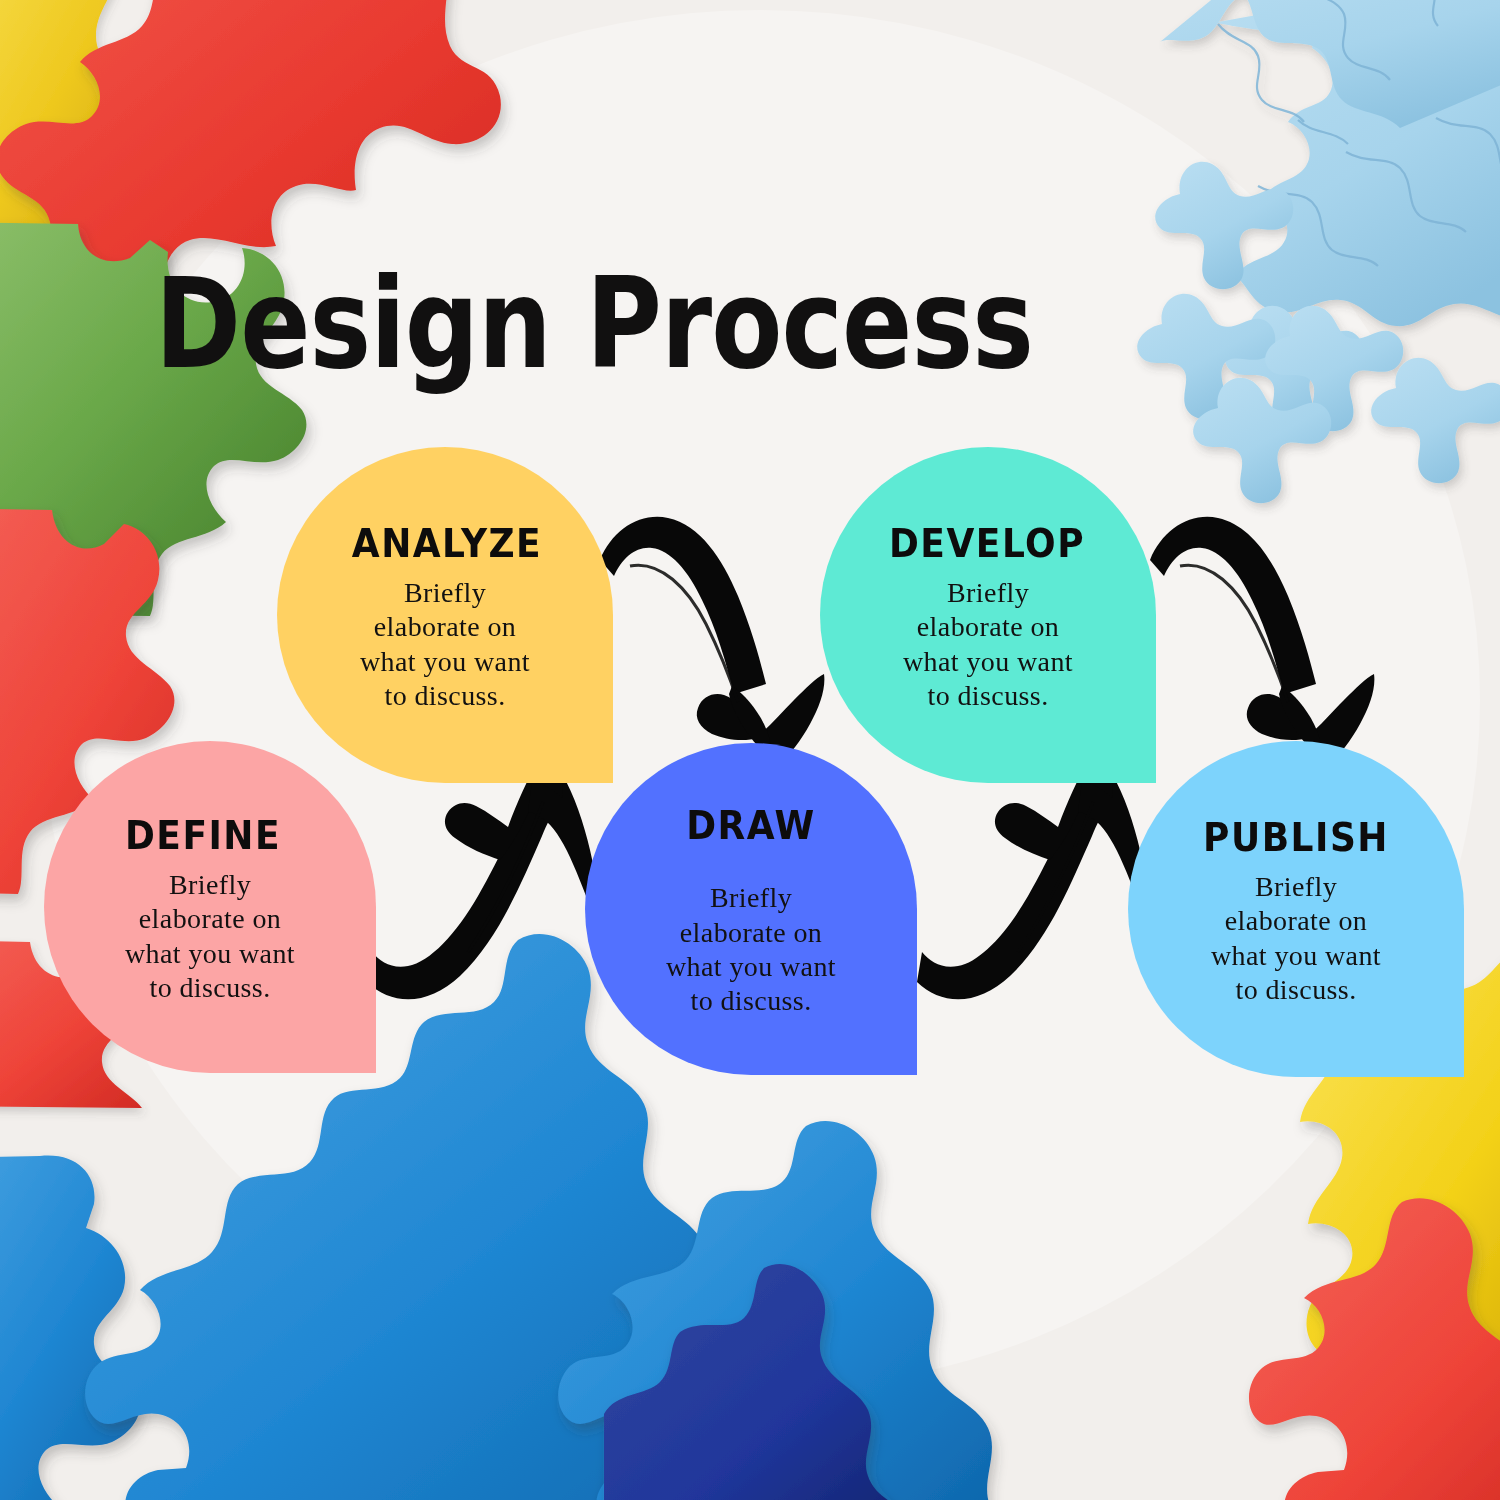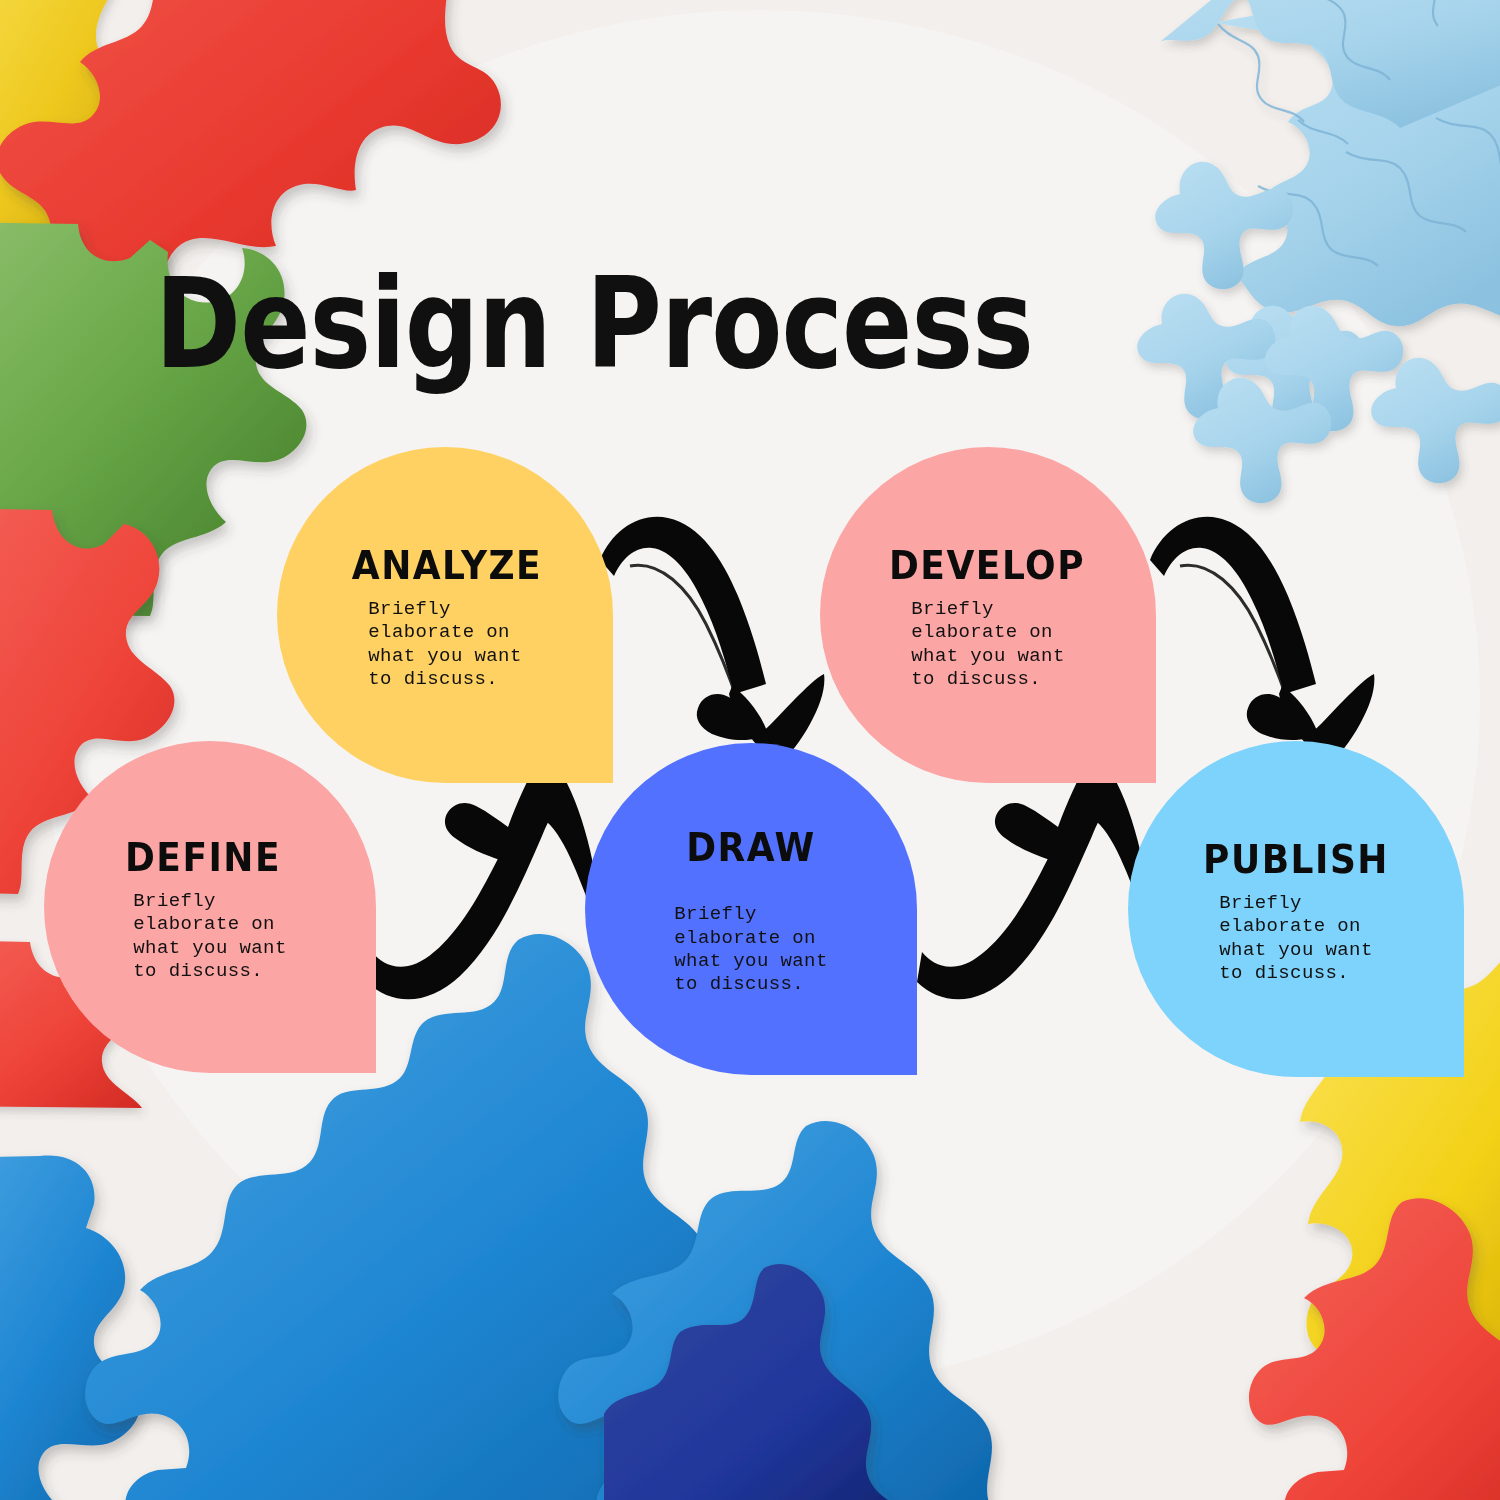--- a/index.html
+++ b/index.html
@@ -34,42 +34,42 @@
   }
 
   
   #arrows { position:absolute; inset:0; z-index:6; }
 
   
   .bubble {
     position:absolute;
     z-index:8;
     padding-top:6px;
-    text-align:left;
+    text-align:center;
     display:flex;
     flex-direction:column;
     align-items:center;
     justify-content:center;
   }
   
   .bubble.tail-br { border-radius:50% 50% 0 50%; }
 
   .step-title {
     font-family:"DejaVu Sans", sans-serif;
     font-weight:bold;
     font-size:36px;
     letter-spacing:1.5px;
     color:#0d0c0c;
     transform:scaleY(1.1);
     margin-bottom:12px;
     white-space:nowrap;
   }
   .step-body {
-    font-family:Liberation Mono, monospace;
-    font-size:19px;
+    font-family:Liberation Serif, serif;
+    font-size:28px;
     line-height:1.23;
     color:#121111;
     letter-spacing:0.4px;
     white-space:pre-line;
   }
 
   
   #bubble-define  { left:44px;   top:741px; width:332px; height:332px; }
   #bubble-analyze { left:277px;  top:447px; width:336px; height:336px; }
   #bubble-draw    { left:585px;  top:743px; width:332px; height:332px;gap:23px; }
@@ -476,21 +476,21 @@
   </div>
 
   <div class="bubble tail-br" id="bubble-draw" style="background:#5271ff">
     <div class="step-title">DRAW</div>
     <div class="step-body">Briefly
 elaborate on
 what you want
 to discuss.</div>
   </div>
 
-  <div class="bubble tail-br" id="bubble-develop" style="background:#fca5a5">
+  <div class="bubble tail-br" id="bubble-develop" style="background:#5eead4">
     <div class="step-title">DEVELOP</div>
     <div class="step-body">Briefly
 elaborate on
 what you want
 to discuss.</div>
   </div>
 
   <div class="bubble tail-br" id="bubble-publish" style="background:#7dd3fc">
     <div class="step-title">PUBLISH</div>
     <div class="step-body">Briefly

